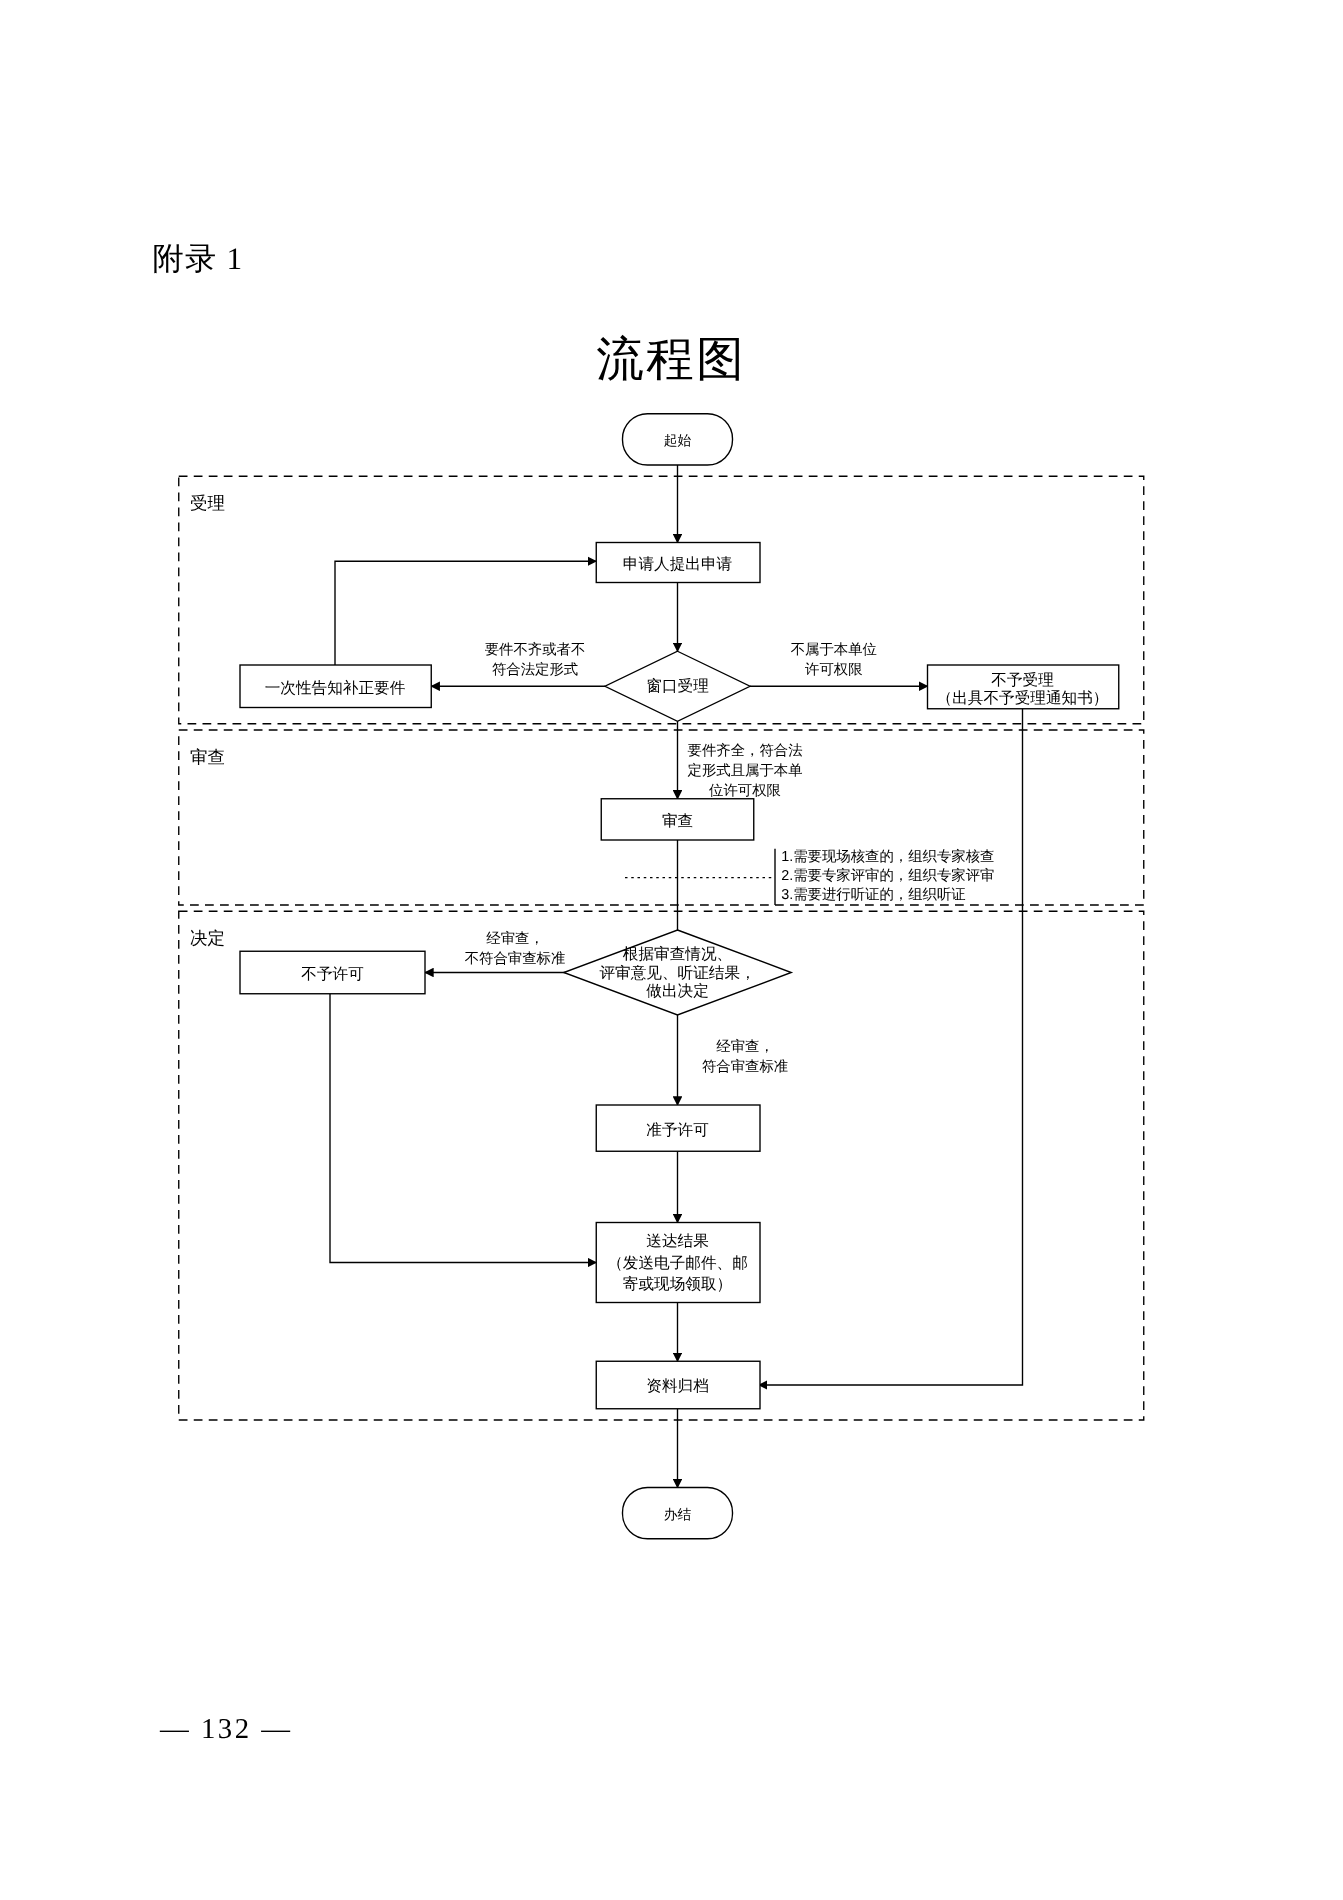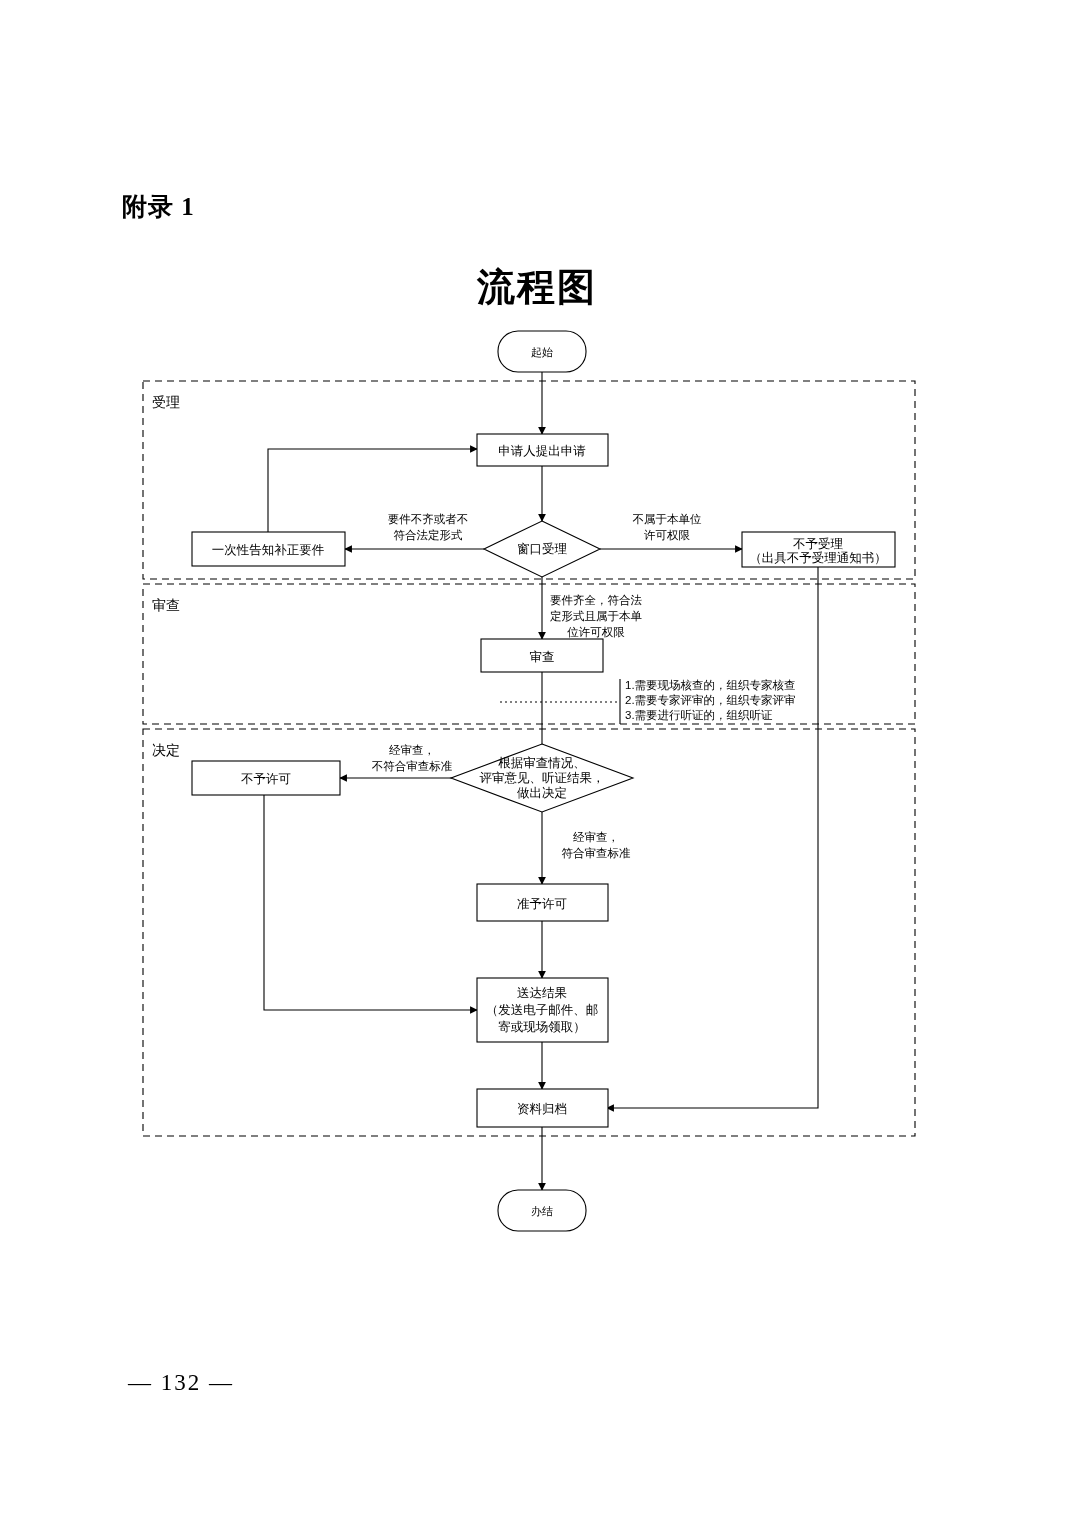--- a/index.html
+++ b/index.html
@@ -20,32 +20,32 @@
     left: 0; top: 0;
     width: 1074px;
     height: 1520px;
   }
   .appendix-label {
     position: absolute;
     left: 122px;
     top: 190px;
     font-family: "Liberation Serif", serif;
     font-size: 25px;
-    font-weight: bold;
+    font-weight: normal;
     letter-spacing: 1px;
   }
   .doc-title {
     position: absolute;
     left: 0;
     top: 262px;
     width: 1074px;
     text-align: center;
     font-family: "Liberation Serif", serif;
     font-size: 38px;
-    font-weight: bold;
+    font-weight: normal;
     letter-spacing: 2px;
   }
   .page-number {
     position: absolute;
     left: 128px;
     top: 1370px;
     font-family: "Liberation Serif", serif;
     font-size: 23px;
     letter-spacing: 2px;
     text-align: center;

